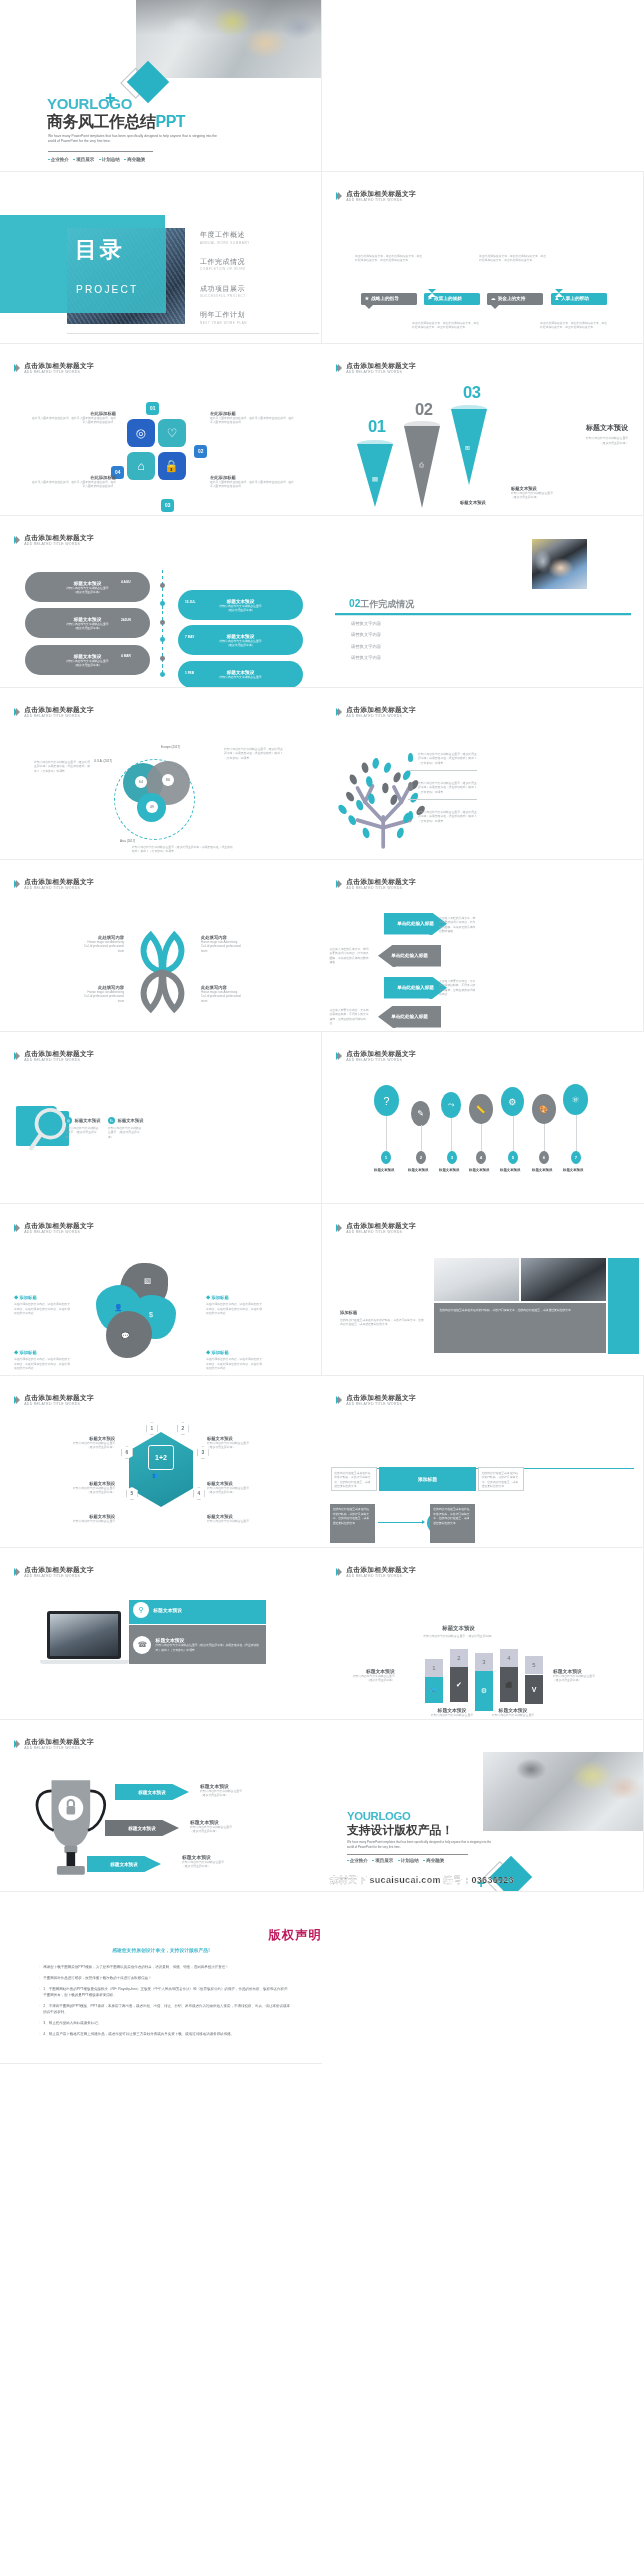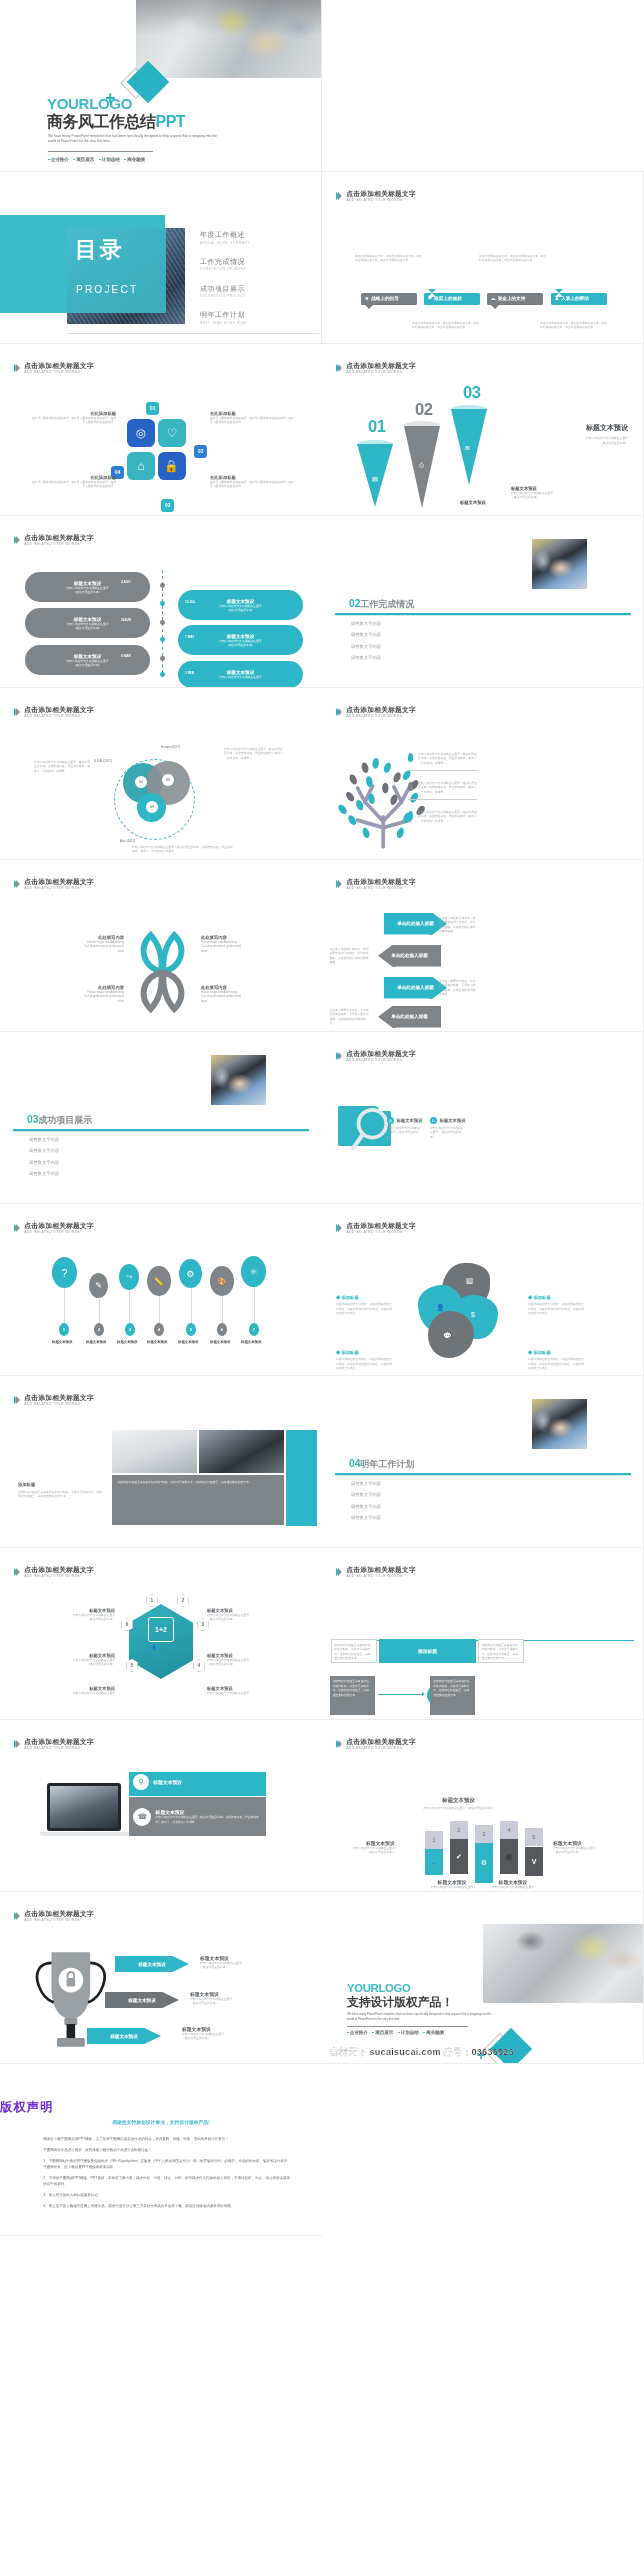--- a/index.html
+++ b/index.html
@@ -128,21 +128,21 @@
 
   
   .tk-img { position:absolute; right:0; top:32px; width:160px; height:79px;
      background:linear-gradient(135deg,#e9ecef 0%,#c8ccd0 28%,#b2b7bb 48%,#e6e9eb 78%,#cfd3d6 100%); }
   .tk-img:after{content:"";position:absolute;inset:0;
      background:radial-gradient(ellipse 30px 21.5px at 68% 30%, rgba(234,226,120,.6), transparent 72%),
                 radial-gradient(ellipse 25px 18px at 88% 45%, rgba(220,190,170,.7), transparent 72%),
                 radial-gradient(ellipse 21.5px 15px at 30% 22%, rgba(40,44,50,.45), transparent 72%);}
 
   
-  .cp-h { text-align:left; font-size:12.3px; font-weight:bold; color:#6d28d9; letter-spacing:1.1px;}
+  .cp-h { text-align:right; font-size:12.3px; font-weight:bold; color:#be185d; letter-spacing:1.1px;}
   .cp-s { text-align:center; font-size:4.8px; font-weight:bold; color:#45b9cf; margin-top:2.7px;}
   .cp-li { font-size:3.5px; color:#63696d; line-height:1.75; margin:0 0 4.8px 0; display:flex; gap:3.2px;}
   .cp-li b { color:#9aa0a4; font-weight:normal;}
 
   
   .wm { position:absolute; left:7.5px; bottom:4.3px; font-size:9px; font-weight:bold; color:#3b3b3b;
         letter-spacing:0.3px; -webkit-text-stroke:0.2px #fff; }
 </style>
 </head>
 <body>
@@ -539,33 +539,20 @@
     <div class="ar rgt" style="left:62px;top:117px;width:63px;background:#2fb6c6;">
       <span>单击此处输入标题</span>
       </div>
     <div class="t6" style="position:absolute;left:117px;top:119px;width:39px;">点击输入简要文字内容，文字内容需概括精炼，不用多余的文字修饰，言简意赅的说明该项内容。</div>
     <div class="ar lft" style="left:56px;top:146px;width:63px;background:#7e8488;">
       <span>单击此处输入标题</span>
       </div>
     <div class="t6" style="position:absolute;left:7.5px;top:148px;width:41px;">点击输入简要文字内容，文字内容需概括精炼，不用多余的文字修饰，言简意赅的说明该项内容。</div>
   </div>
 
-  <div class="slide r">
-    <div class="sec-photo"></div>
-    <div class="sec-title">
-      <b>03</b><span>成功项目展示</span>
-    </div>
-    <div class="sec-bar"></div>
-    <div class="sec-items">
-      <div>请替换文字内容</div>
-      <div>请替换文字内容</div>
-      <div>请替换文字内容</div>
-      <div>请替换文字内容</div>
-    </div>
-  </div>
 
   <div class="slide">
     <div class="hdr">
       <div class="chev">
           <i class="a"></i>
           <i class="b"></i>
         </div>
       <div class="hdr-tx">
         <div class="cn">点击添加相关标题文字</div>
         <div class="en">ADD RELATED TITLE WORDS</div>
@@ -707,33 +694,20 @@
     <div style="position:absolute;left:286px;top:54px;width:31px;height:96px;background:#2fb6c6;"></div>
     <div style="position:absolute;left:112px;top:99px;width:172px;height:50px;background:#7e8488;padding:5.4px;">
       <div class="t6" style="color:#f2f4f5;">您的内容打在这里或者在此框中选择粘贴，并选择只保留文字，您的内容打在这里，或者通过复制您的文本</div>
     </div>
     <div style="position:absolute;left:18px;top:106px;width:86px;">
       <div class="t8b">添加标题</div>
       <div class="t6" style="margin-top:2.7px;">您的内容打在这里或者在此框中选择粘贴，并选择只保留文字，您的内容打在这里，或者通过复制您的文本</div>
     </div>
   </div>
 
-  <div class="slide">
-    <div class="sec-photo"></div>
-    <div class="sec-title">
-      <b>04</b><span>明年工作计划</span>
-    </div>
-    <div class="sec-bar"></div>
-    <div class="sec-items">
-      <div>请替换文字内容</div>
-      <div>请替换文字内容</div>
-      <div>请替换文字内容</div>
-      <div>请替换文字内容</div>
-    </div>
-  </div>
 
   <div class="slide r">
     <div class="hdr">
       <div class="chev">
           <i class="a"></i>
           <i class="b"></i>
         </div>
       <div class="hdr-tx">
         <div class="cn">点击添加相关标题文字</div>
         <div class="en">ADD RELATED TITLE WORDS</div>

